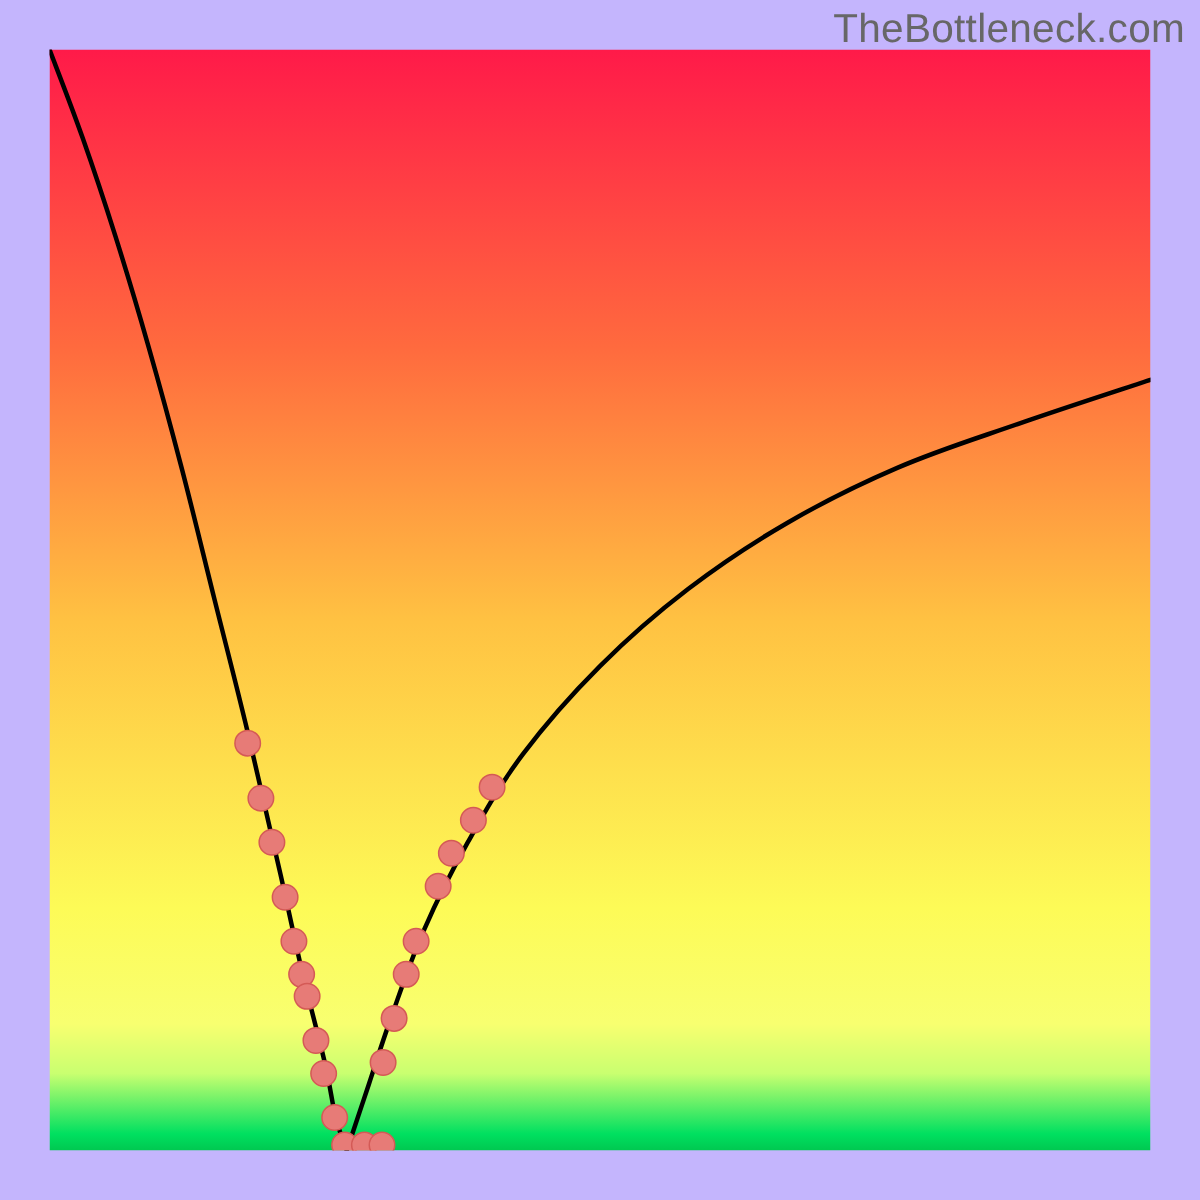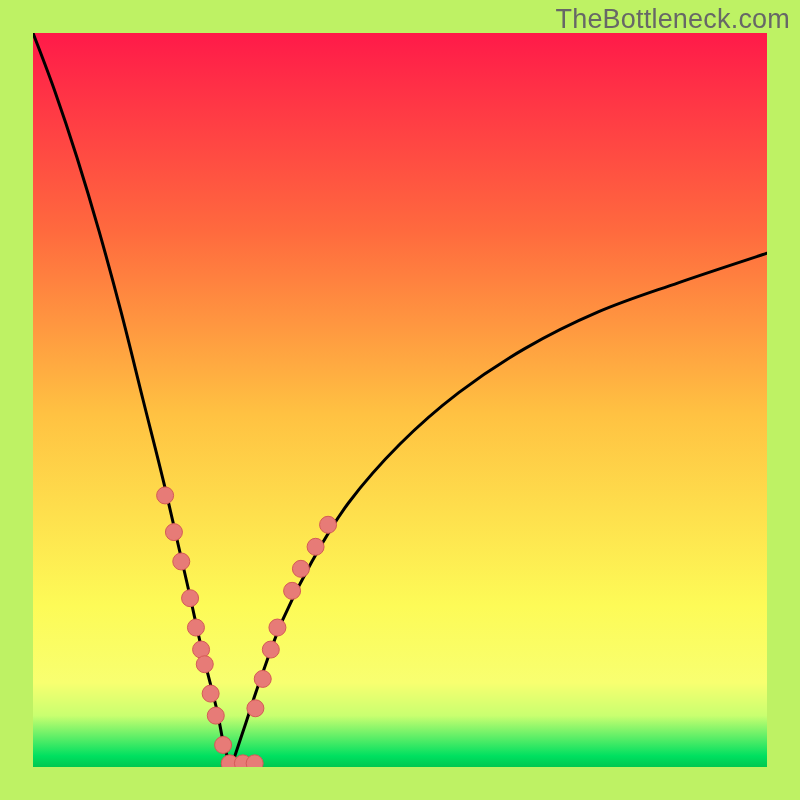--- a/index.html
+++ b/index.html
@@ -10,21 +10,21 @@
     overflow: hidden;
     background: #000;
     font-family: Arial, Helvetica, sans-serif;
   }
   .frame {
     position: absolute;
     top: 0;
     left: 0;
     width: 800px;
     height: 800px;
-    background: #bef264;
+    background: #c4b5fd;
     text-decoration: underline;
   }
   .plot {
     position: absolute;
     top: 33px;
     left: 33px;
     width: 734px;
     height: 734px;
   }
   .watermark {

